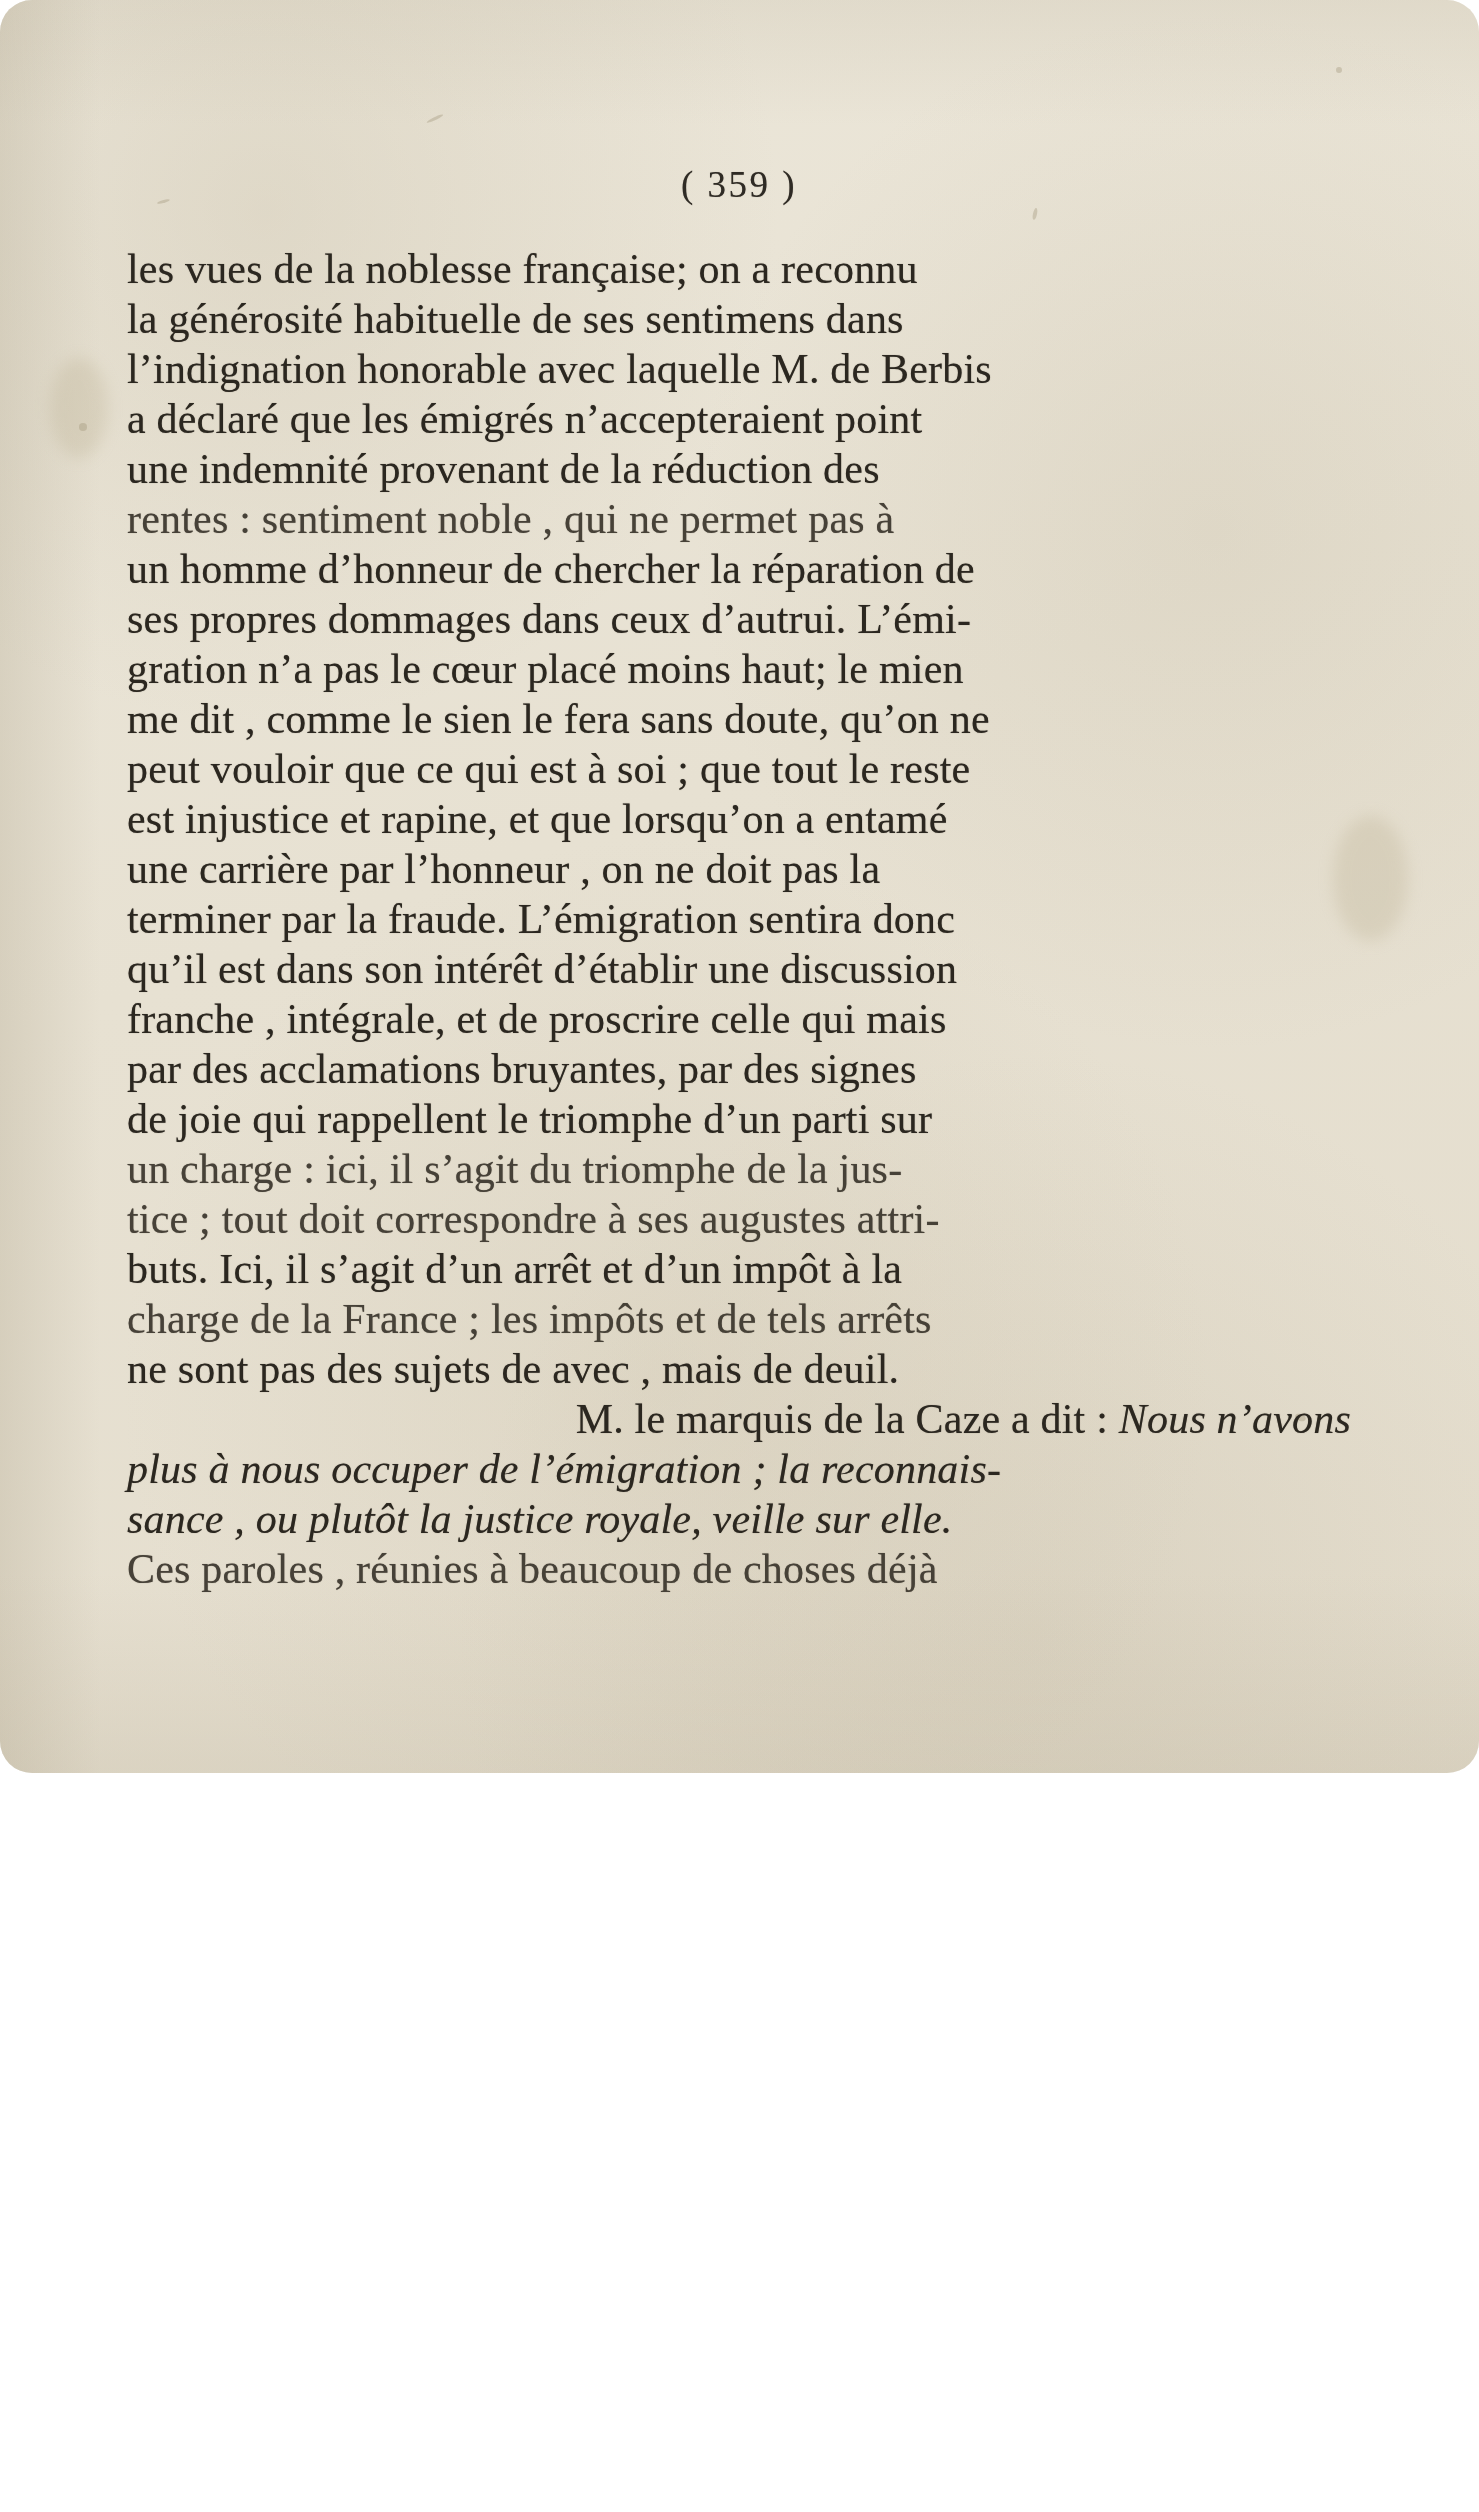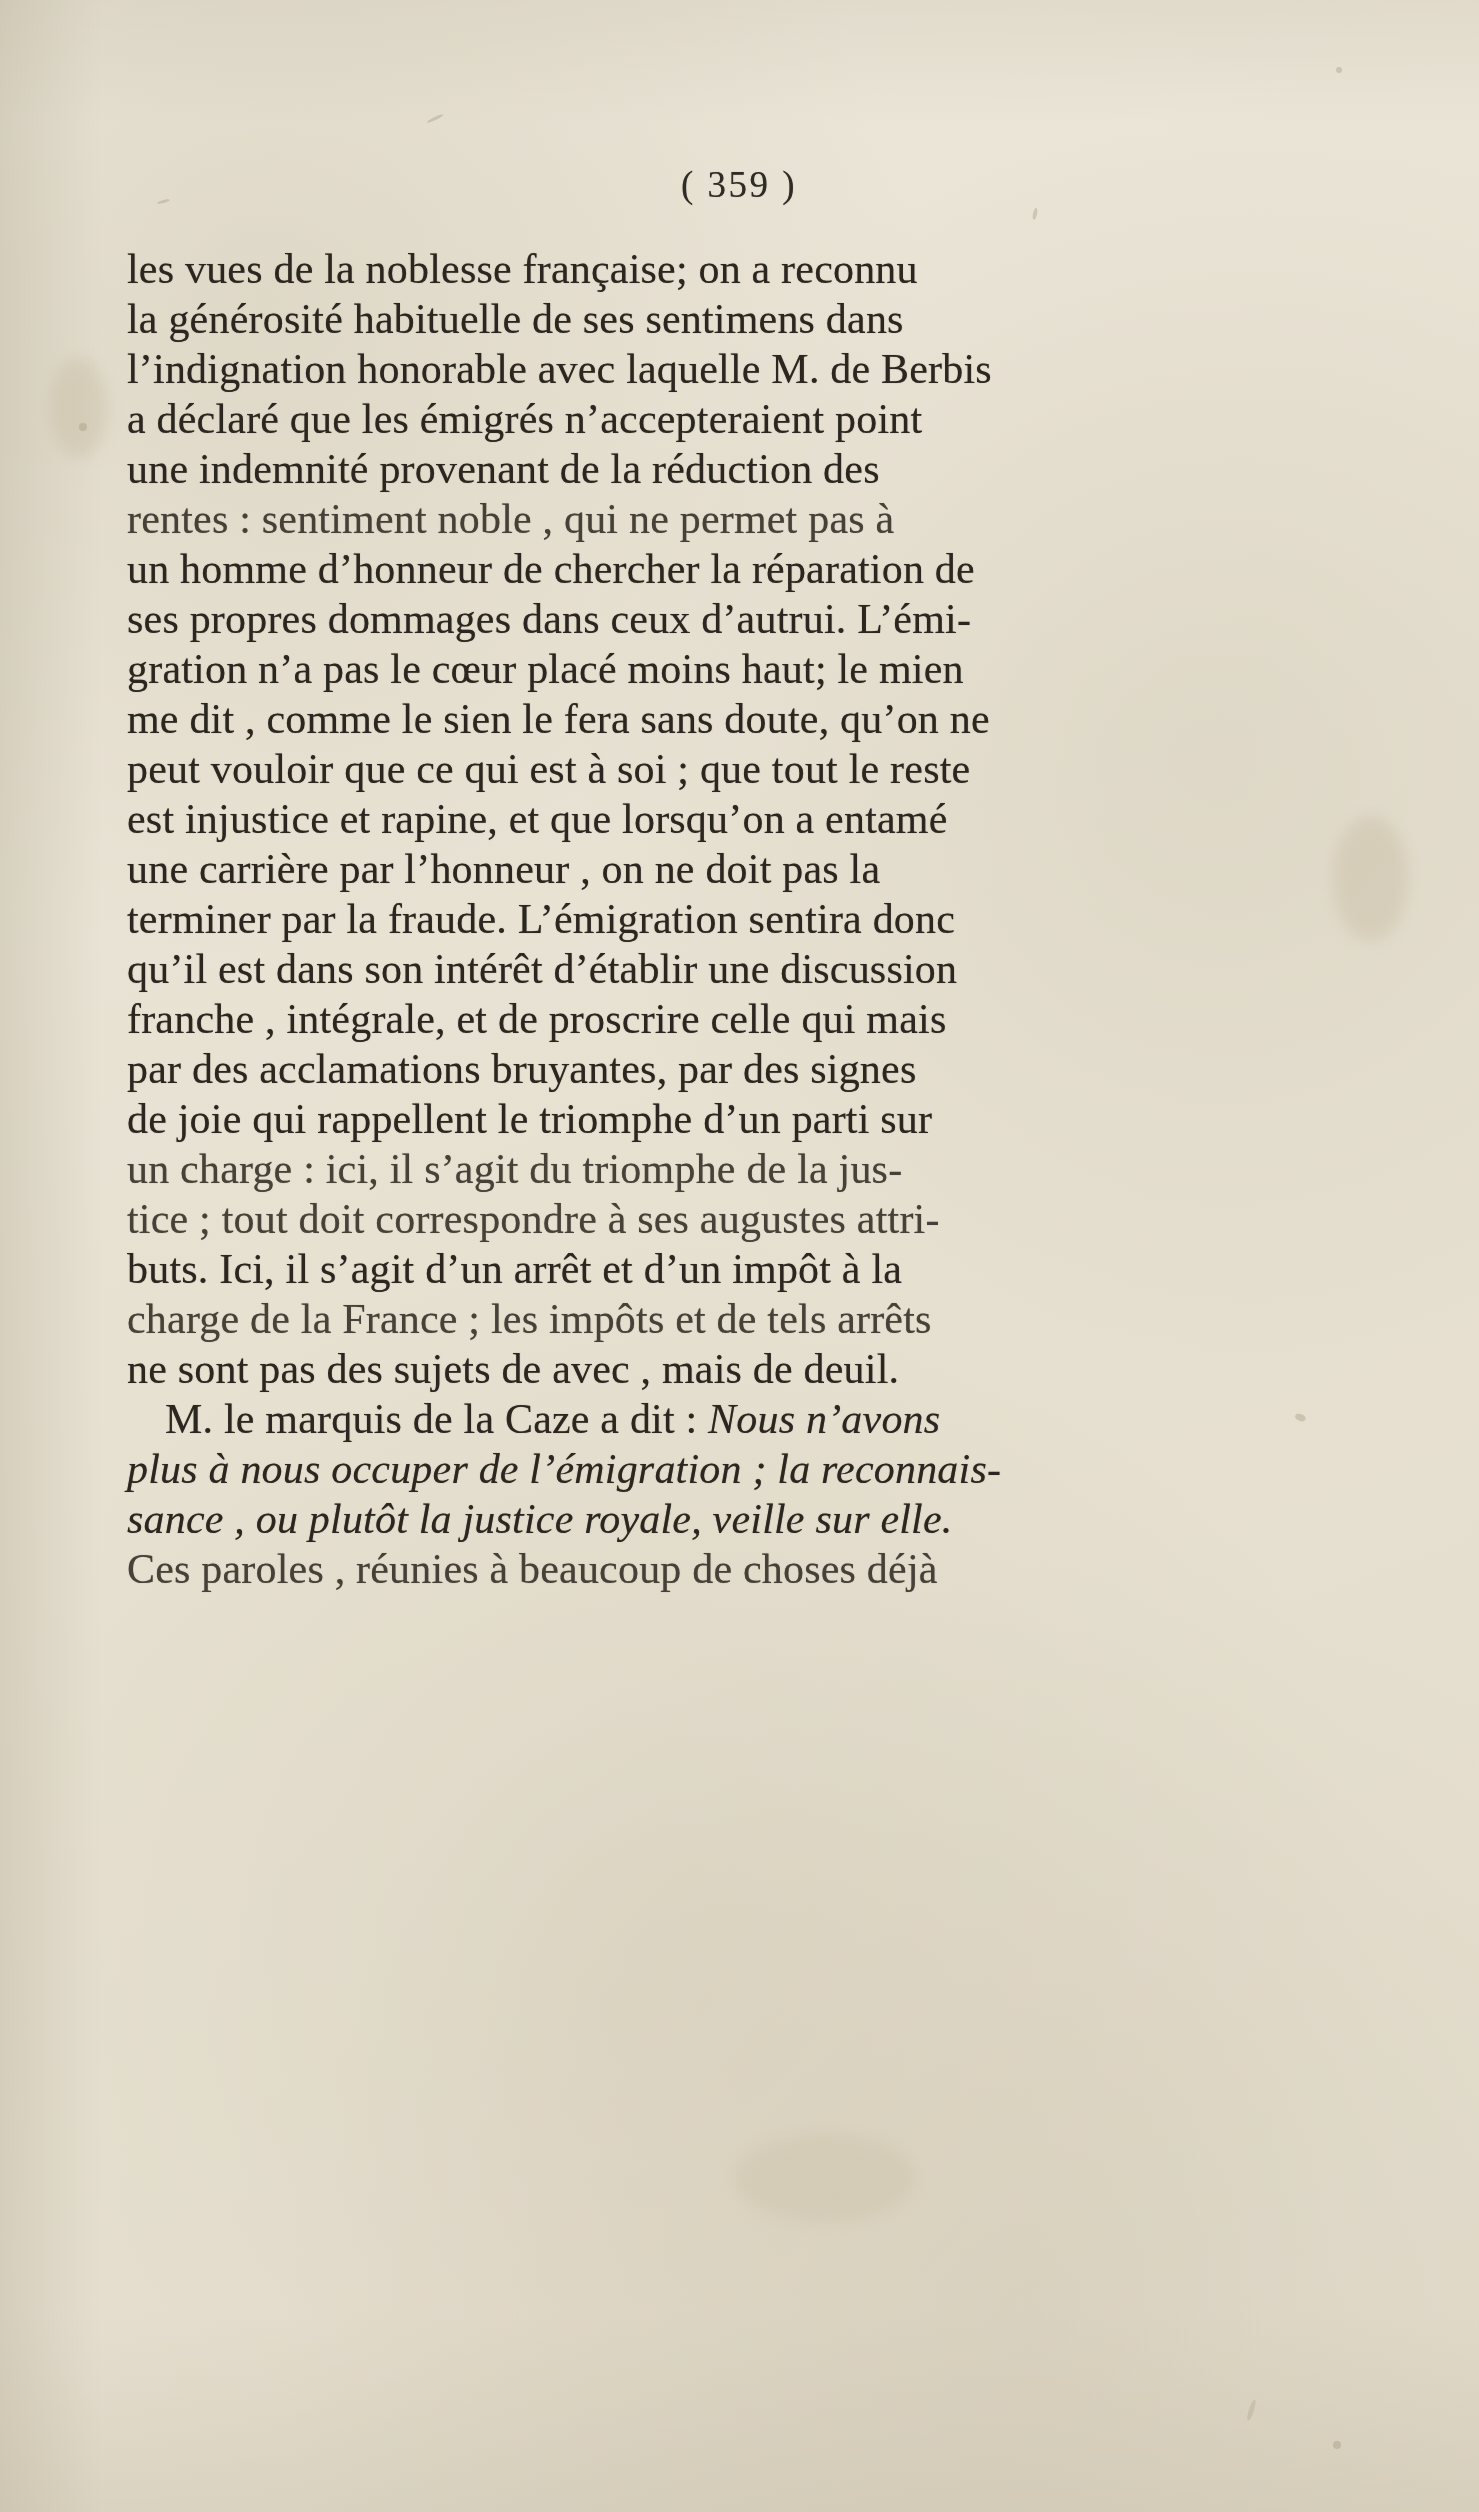--- a/index.html
+++ b/index.html
@@ -9,29 +9,30 @@
   }
   body {
     width: 1479px;
     height: 2512px;
     overflow: hidden;
   }
 
   .page {
     position: relative;
     width: 1479px;
-    height: 2512px;
+    height: 1773px;
     background: #e9e4d6;
     background-image:
       radial-gradient(circle at 18% 12%, rgba(196,186,162,0.30) 0%, rgba(196,186,162,0) 26%),
       radial-gradient(circle at 82% 30%, rgba(190,180,156,0.22) 0%, rgba(190,180,156,0) 30%),
       radial-gradient(circle at 45% 78%, rgba(200,190,166,0.26) 0%, rgba(200,190,166,0) 34%),
       radial-gradient(circle at 70% 92%, rgba(186,176,152,0.24) 0%, rgba(186,176,152,0) 30%),
       linear-gradient(160deg, #ece7da 0%, #e7e1d2 45%, #e4ddcd 100%);
     overflow: hidden;
+    border-radius: 32px;
   }
 
   
   .speck {
     position: absolute;
     border-radius: 50%;
     background: #9a8f72;
     opacity: 0.35;
     pointer-events: none;
   }
@@ -70,20 +71,21 @@
     letter-spacing: 0.2px;
     text-shadow: 0 0 0.9px rgba(55,46,34,0.55);
   }
 
   .line-ital {
     font-style: italic;
   }
 
   .indent {
     padding-left: 38px;
+    text-align: right;
   }
 
   
   .ink-light { color: #3b362d; opacity: 0.93; }
   .ink-dark  { color: #2b2720; }
 
   .fade-left {
     position: absolute;
     left: 0;
     top: 0;

